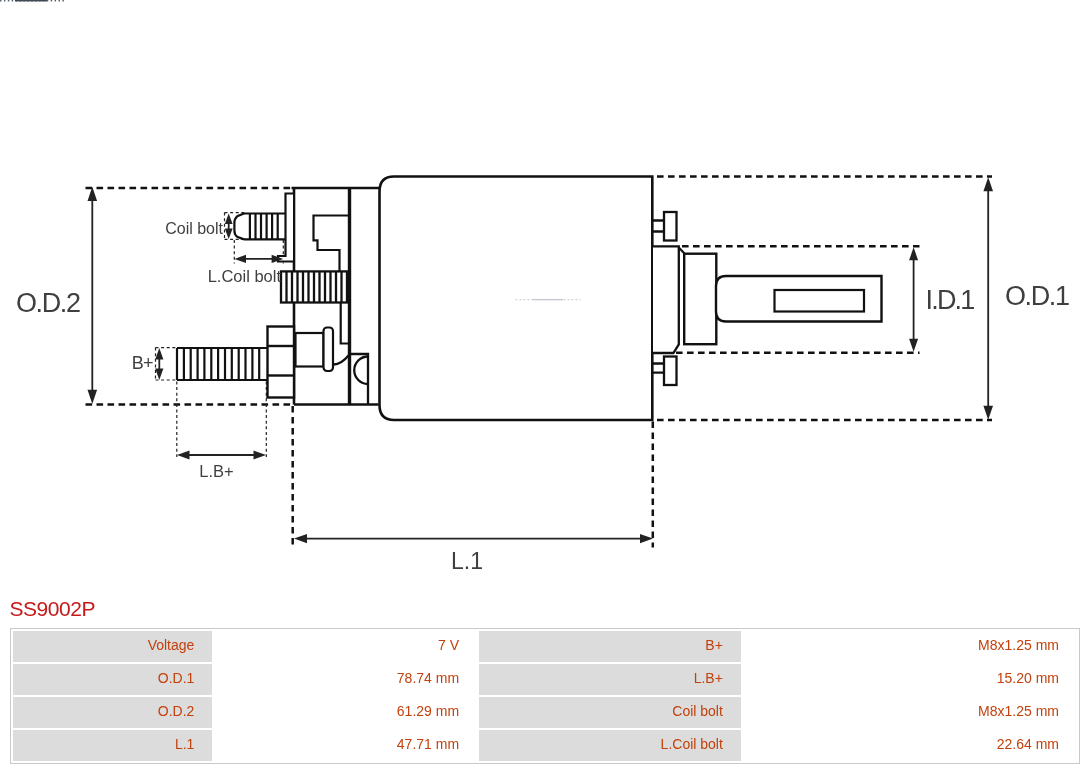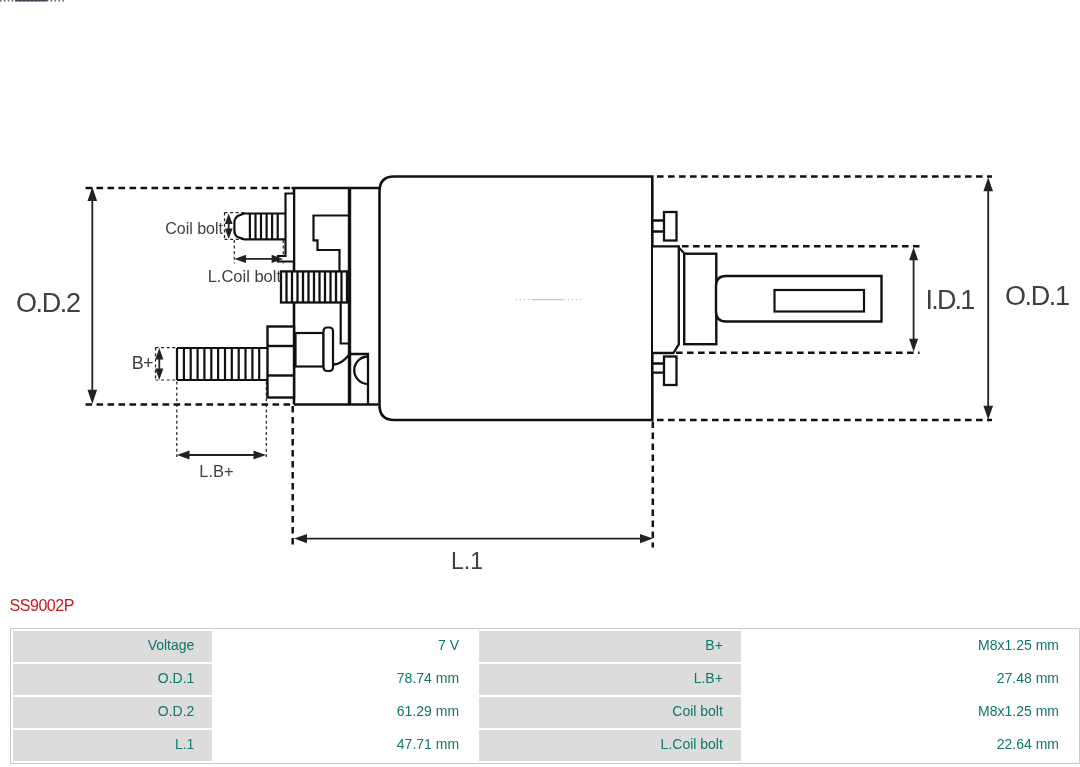--- a/index.html
+++ b/index.html
@@ -1,20 +1,20 @@
 <!DOCTYPE html>
 <html><head>
 <meta charset="utf-8">
 <style>
 html,body{margin:0;padding:0;background:#ffffff;width:1080px;height:767px;overflow:hidden;}
 body{font-family:"Liberation Sans",sans-serif;}
 #wrap{position:absolute;top:0;left:0;width:1080px;height:767px;background:#fff;}
-#pn{position:absolute;left:9.5px;top:597px;font-size:16px;color:#c41a1a;letter-spacing:-0.45px;}
+#pn{position:absolute;left:9.5px;top:597px;font-size:21px;color:#c41a1a;letter-spacing:-0.45px;}
 #spec{position:absolute;left:10px;top:628px;border-collapse:separate;border-spacing:2px;border:1px solid #c9c9c9;}
-#spec td{height:27px;font-size:14px;color:#0f766e;text-align:right;padding:0 18px 4px 0;vertical-align:middle;}
+#spec td{height:27px;font-size:14px;color:#c2410c;text-align:right;padding:0 18px 4px 0;vertical-align:middle;}
 #spec td.l{background:#dcdcdc;}
 .w193{width:188px;}
 .w259a{width:255px;}
 .w259b{width:254px;}
 .w334{width:329px;}
 </style>
 </head>
 <body>
 <div id="wrap">
 
@@ -233,21 +233,21 @@
         <tr>
     <td class="l w193">Voltage</td>
     <td class="w259a">7 V</td>
     <td class="l w259b">B+</td>
     <td class="w334">M8x1.25 mm</td>
   </tr>
   <tr>
     <td class="l">O.D.1</td>
     <td>78.74 mm</td>
     <td class="l">L.B+</td>
-    <td>27.48 mm</td>
+    <td>15.20 mm</td>
   </tr>
   <tr>
     <td class="l">O.D.2</td>
     <td>61.29 mm</td>
     <td class="l">Coil bolt</td>
     <td>M8x1.25 mm</td>
   </tr>
   <tr>
     <td class="l">L.1</td>
     <td>47.71 mm</td>

